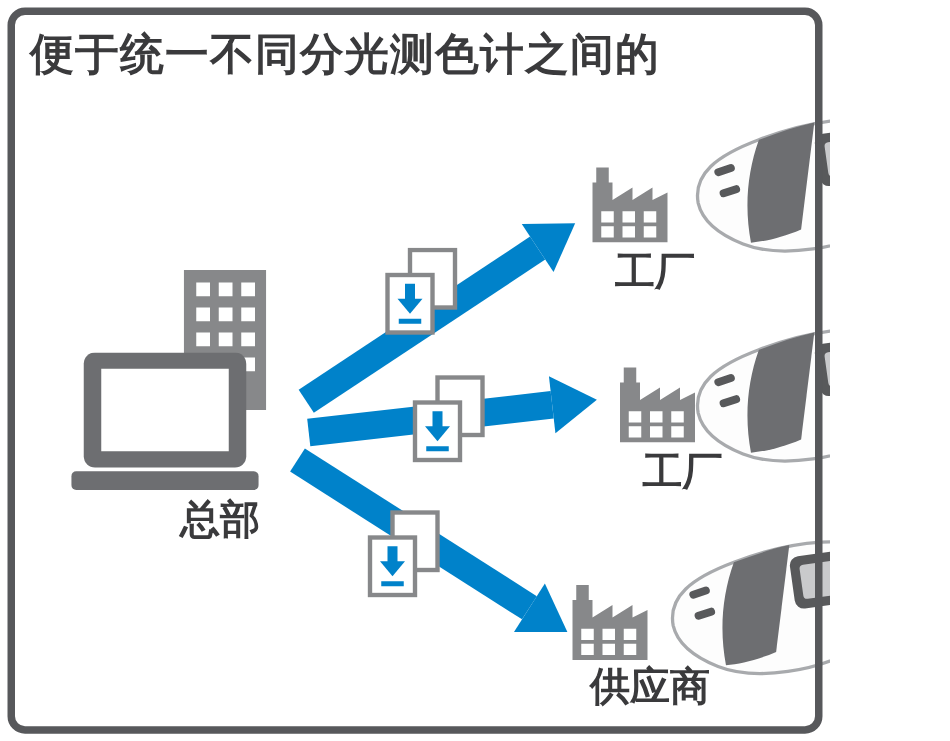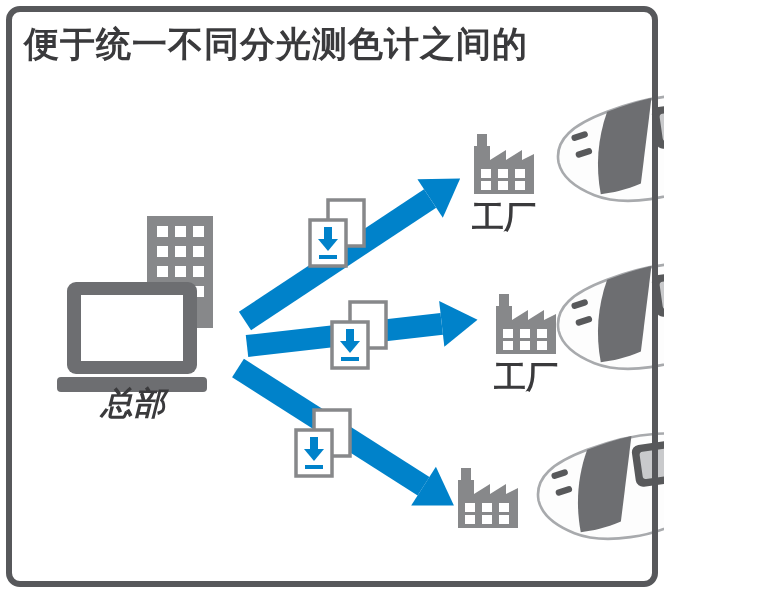--- a/index.html
+++ b/index.html
@@ -13,21 +13,21 @@
     border-radius:14px;pointer-events:none;
   }
   .layer{position:absolute;left:0;top:0;width:760px;height:593px;}
   .title{
     position:absolute;left:24px;top:16px;
     font-size:35px;font-weight:700;letter-spacing:1px;
     color:var(--text,#3A3A3C);line-height:55px;white-space:nowrap;
   }
   .node-label{
     position:absolute;font-size:32px;font-weight:700;
-    color:var(--text,#3A3A3C);text-align:center;white-space:nowrap;
+    color:var(--text,#3A3A3C);text-align:right;white-space:nowrap;
   }
   
   .fill-blue{fill:var(--arrow-blue,#0082CA);}
   .fill-gray{fill:var(--icon-gray,#87888A);}
   .fill-dark{fill:var(--dark-gray,#58595B);}
   .fill-mid{fill:var(--laptop-gray,#6D6E71);}
   .fill-white{fill:#ffffff;}
   .fill-screen{fill:#C9CACC;}
   .page{fill:#ffffff;stroke:var(--icon-gray,#87888A);stroke-width:3.5;}
   .device-body{fill:#FDFDFD;stroke:#A8AAAD;stroke-width:2.5;}
@@ -124,18 +124,19 @@
 
     <use href="#sym-factory" x="472" y="132" width="64" height="62"></use>
     <use href="#sym-factory" x="494" y="292" width="64" height="62"></use>
     <use href="#sym-factory" x="456" y="466" width="64" height="62"></use>
 
     <use href="#sym-device" x="548" y="78" width="190" height="132"></use>
     <use href="#sym-device" x="548" y="246" width="190" height="132"></use>
     <use href="#sym-device" x="528" y="416" width="190" height="132"></use>
   </svg>
 
-  <div class="node-label" style="left:58px;top:382px;width:150px;font-style:italic;">总部</div>
+  <div class="node-label" style="left:58px;top:394px;width:150px;">总部</div>
   <div class="node-label" style="left:452px;top:196px;width:104px;">工厂</div>
   <div class="node-label" style="left:474px;top:356px;width:104px;">工厂</div>
+  <div class="node-label" style="left:416px;top:528px;width:152px;">供应商</div>
 
   <div class="frame"></div>
 </div>
 
 </body></html>

